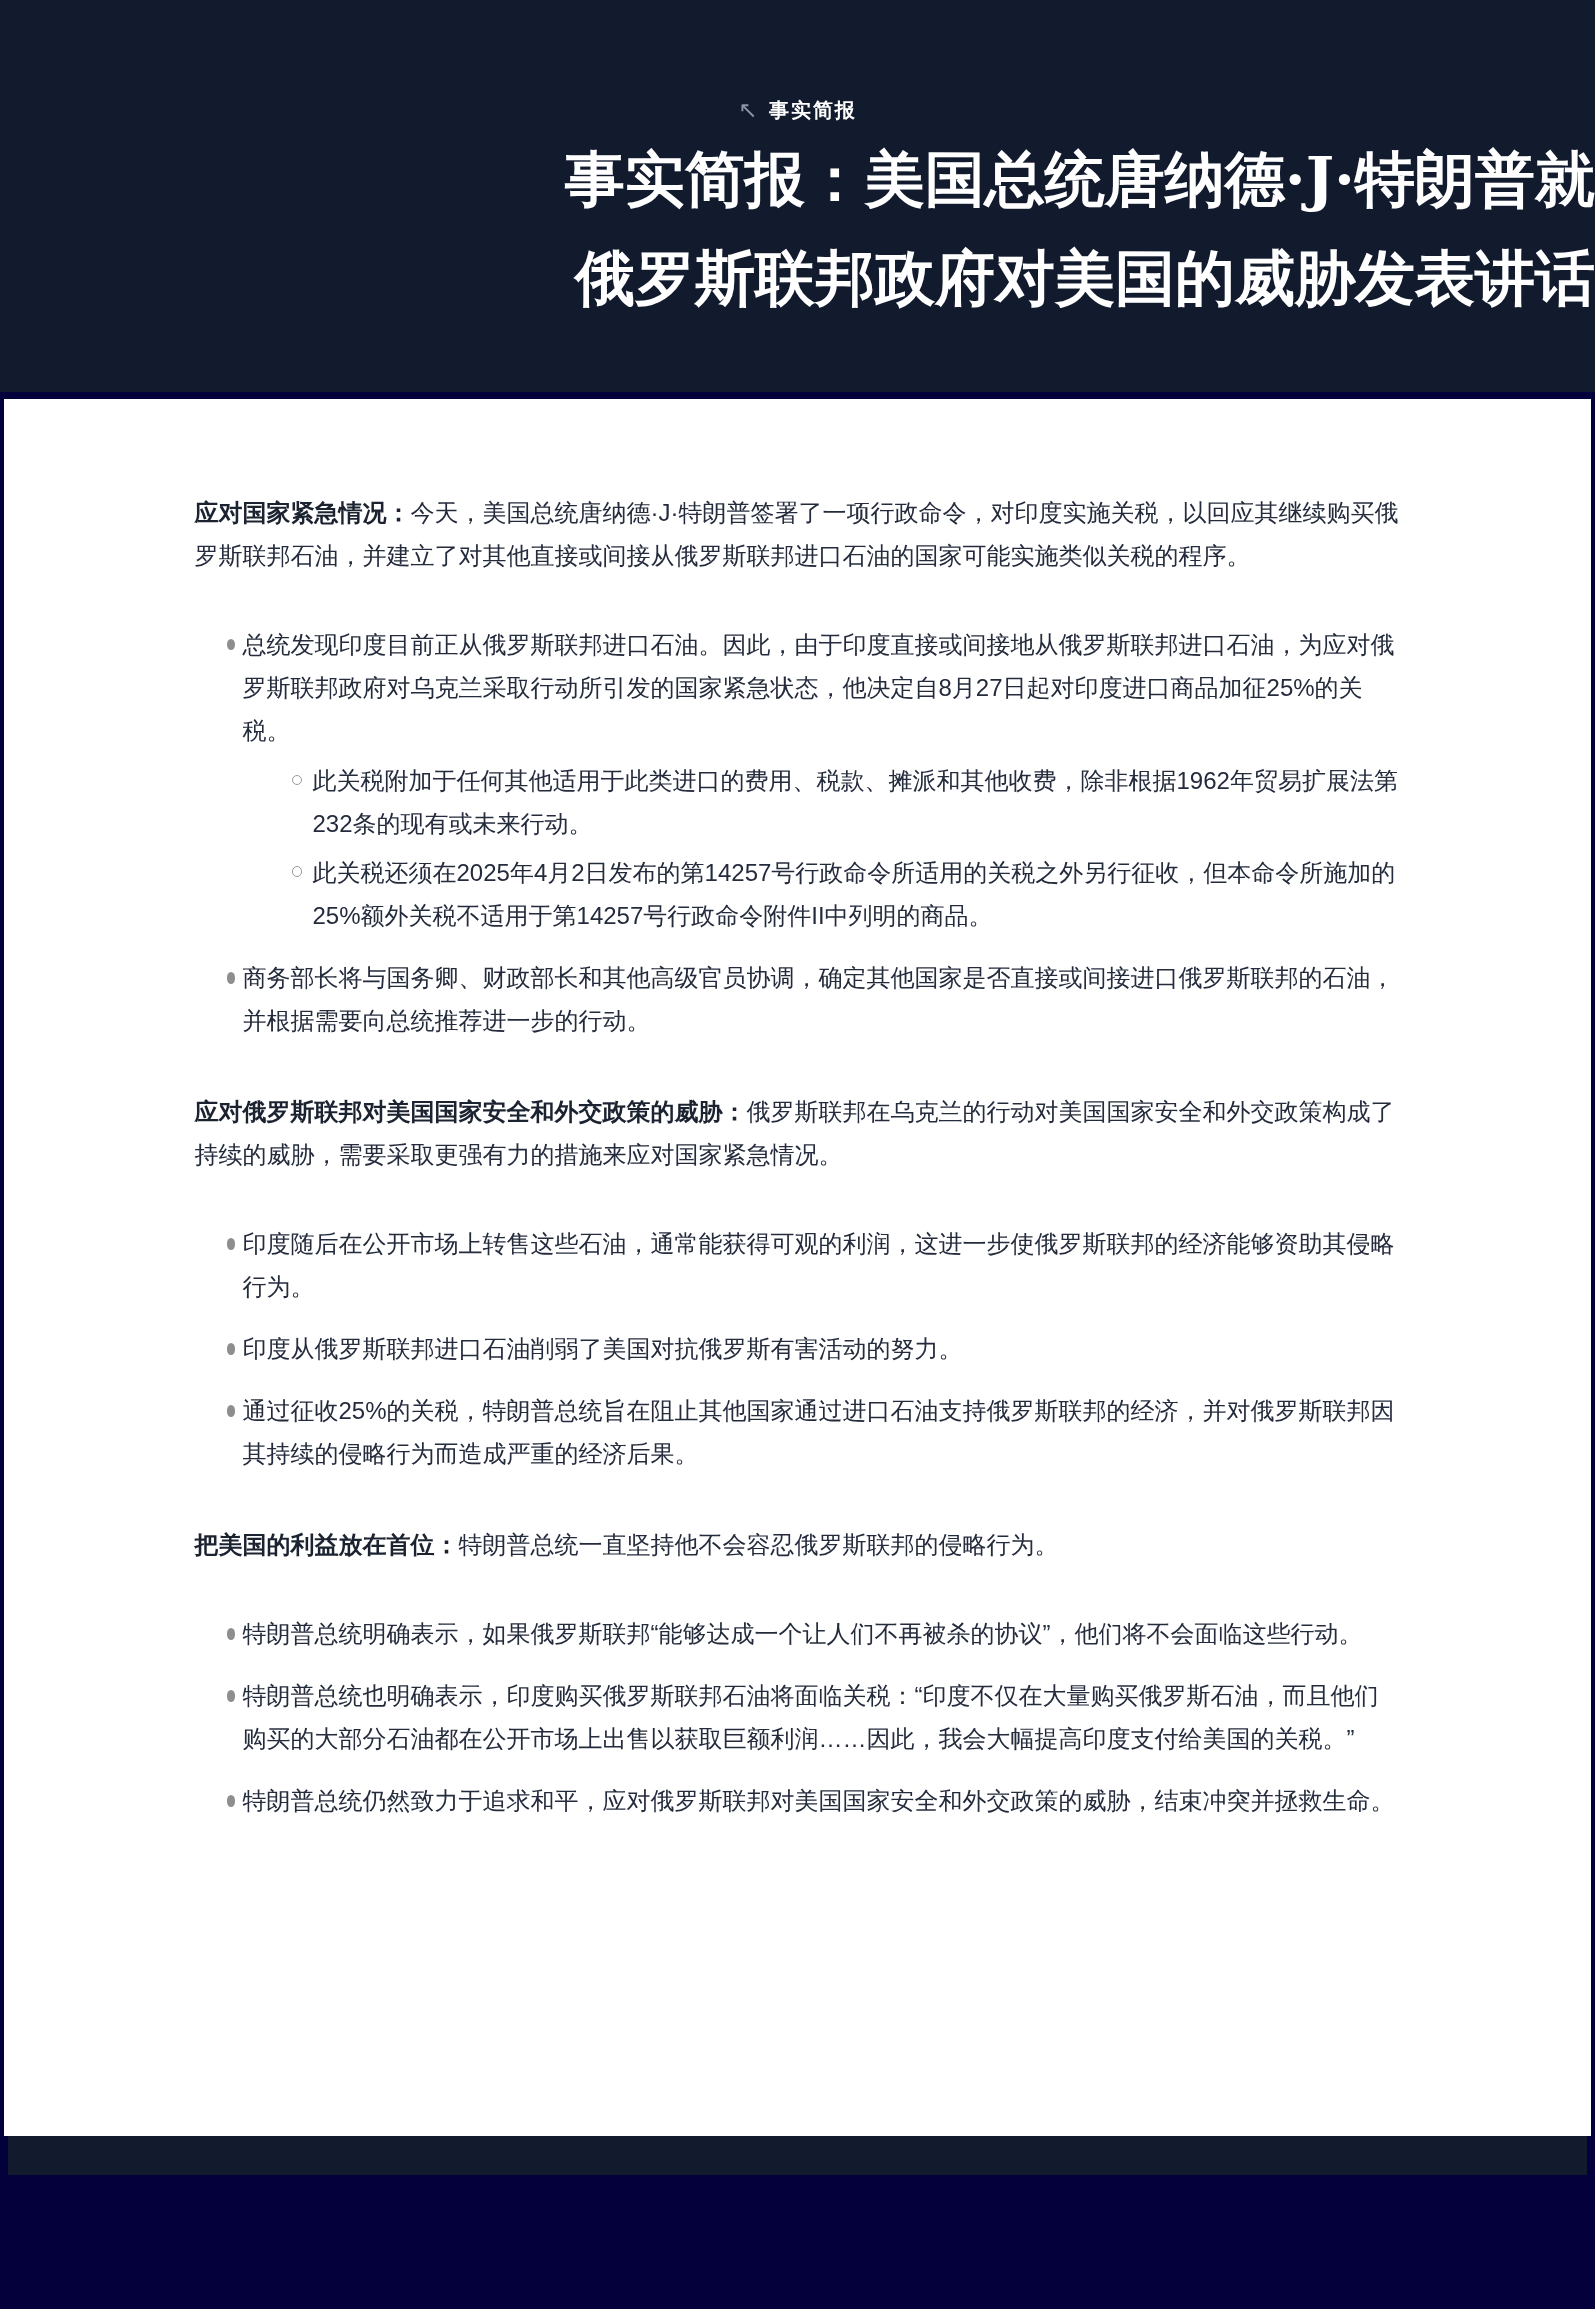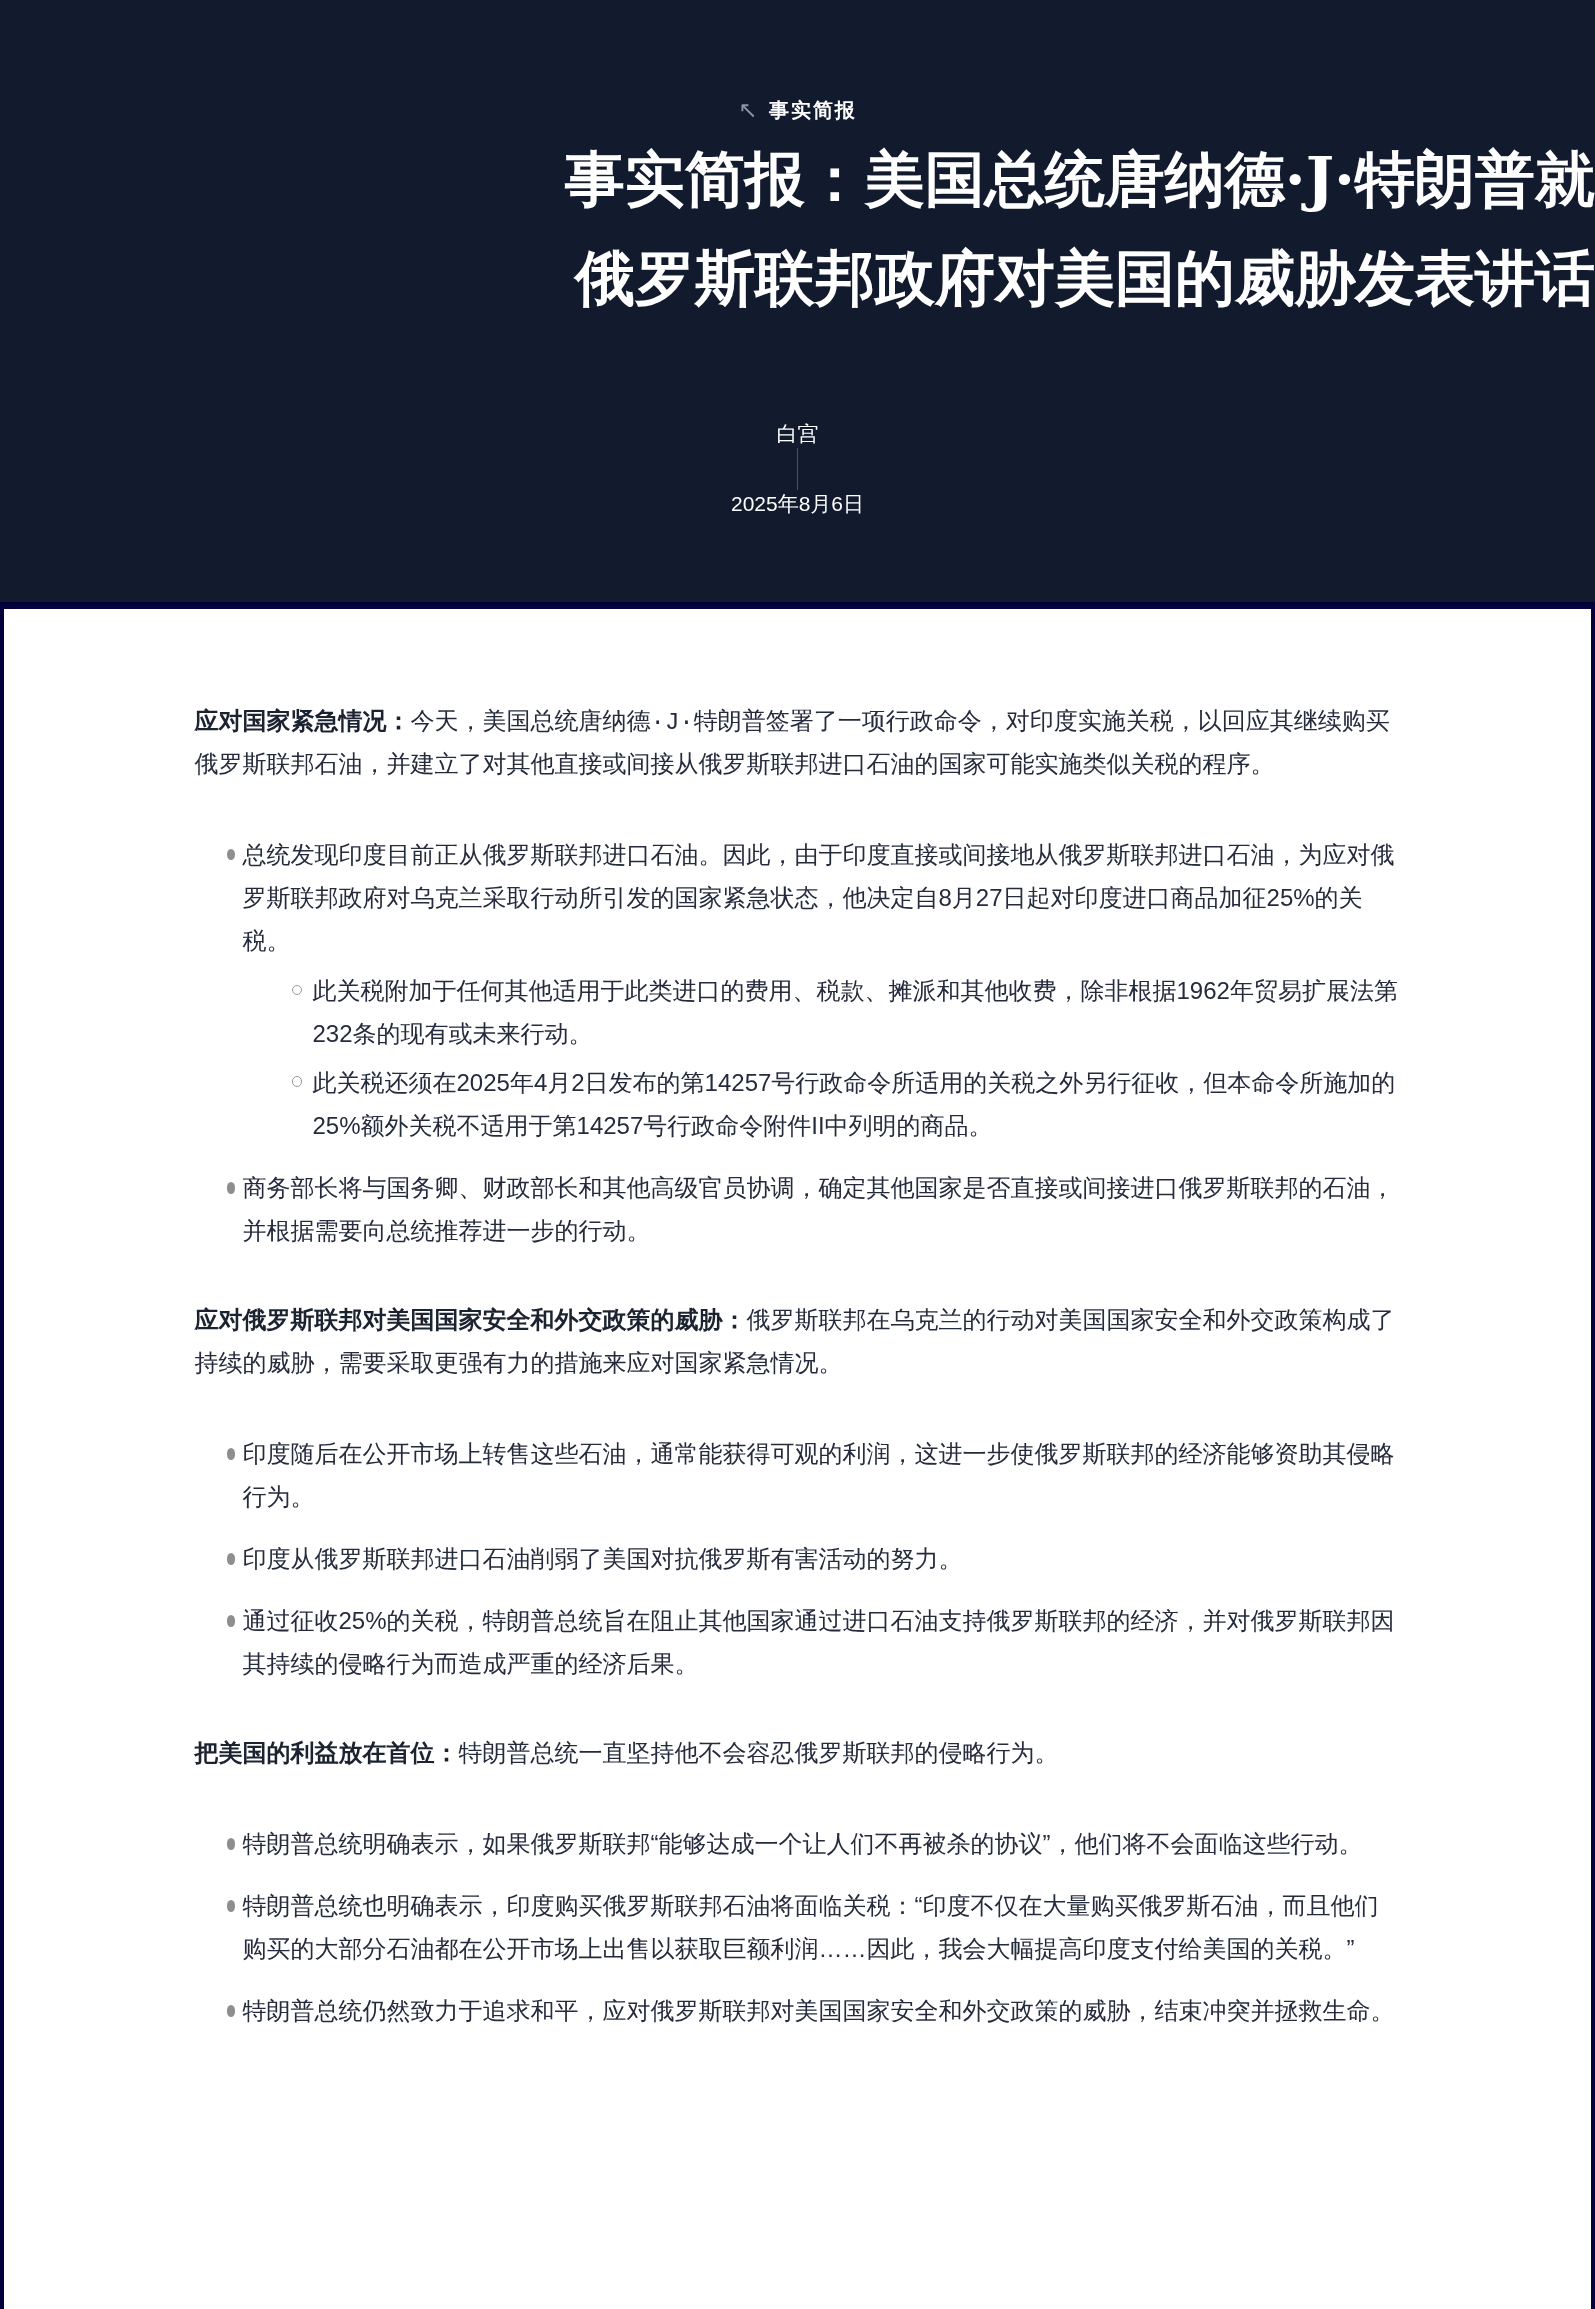--- a/index.html
+++ b/index.html
@@ -5,21 +5,21 @@
   html,body{margin:0;padding:0;}
   body{
     width:1595px;height:2309px;
     background:#03003c;
     overflow:hidden;
     font-family:"Liberation Sans","DejaVu Sans",sans-serif;
     -webkit-font-smoothing:antialiased;
   }
   
   .hero{
-    height:602px;
+    height:392px;
     background:#121a2e;
     overflow:hidden;
     text-align:center;
     position:relative;
   }
   .eyebrow{
     padding-top:96px;
     display:block;
     color:#ffffff;
     font-size:20px;
@@ -74,21 +74,21 @@
     padding-top:92px;
     overflow:hidden;
   }
   .column{
     width:1206px;
     margin:0 auto;
     color:#242b3c;
     font-size:24px;
     line-height:43px;
   }
-  .para{margin:0;font-family:Liberation Mono, monospace;}
+  .para{margin:0;}
   .para strong{font-weight:700;color:#1b2230;}
   ul.l1{
     list-style:none;
     margin:46px 0 48px;
     padding:0;
   }
   li.b1{
     position:relative;
     padding-left:48px;
     margin-bottom:19px;

